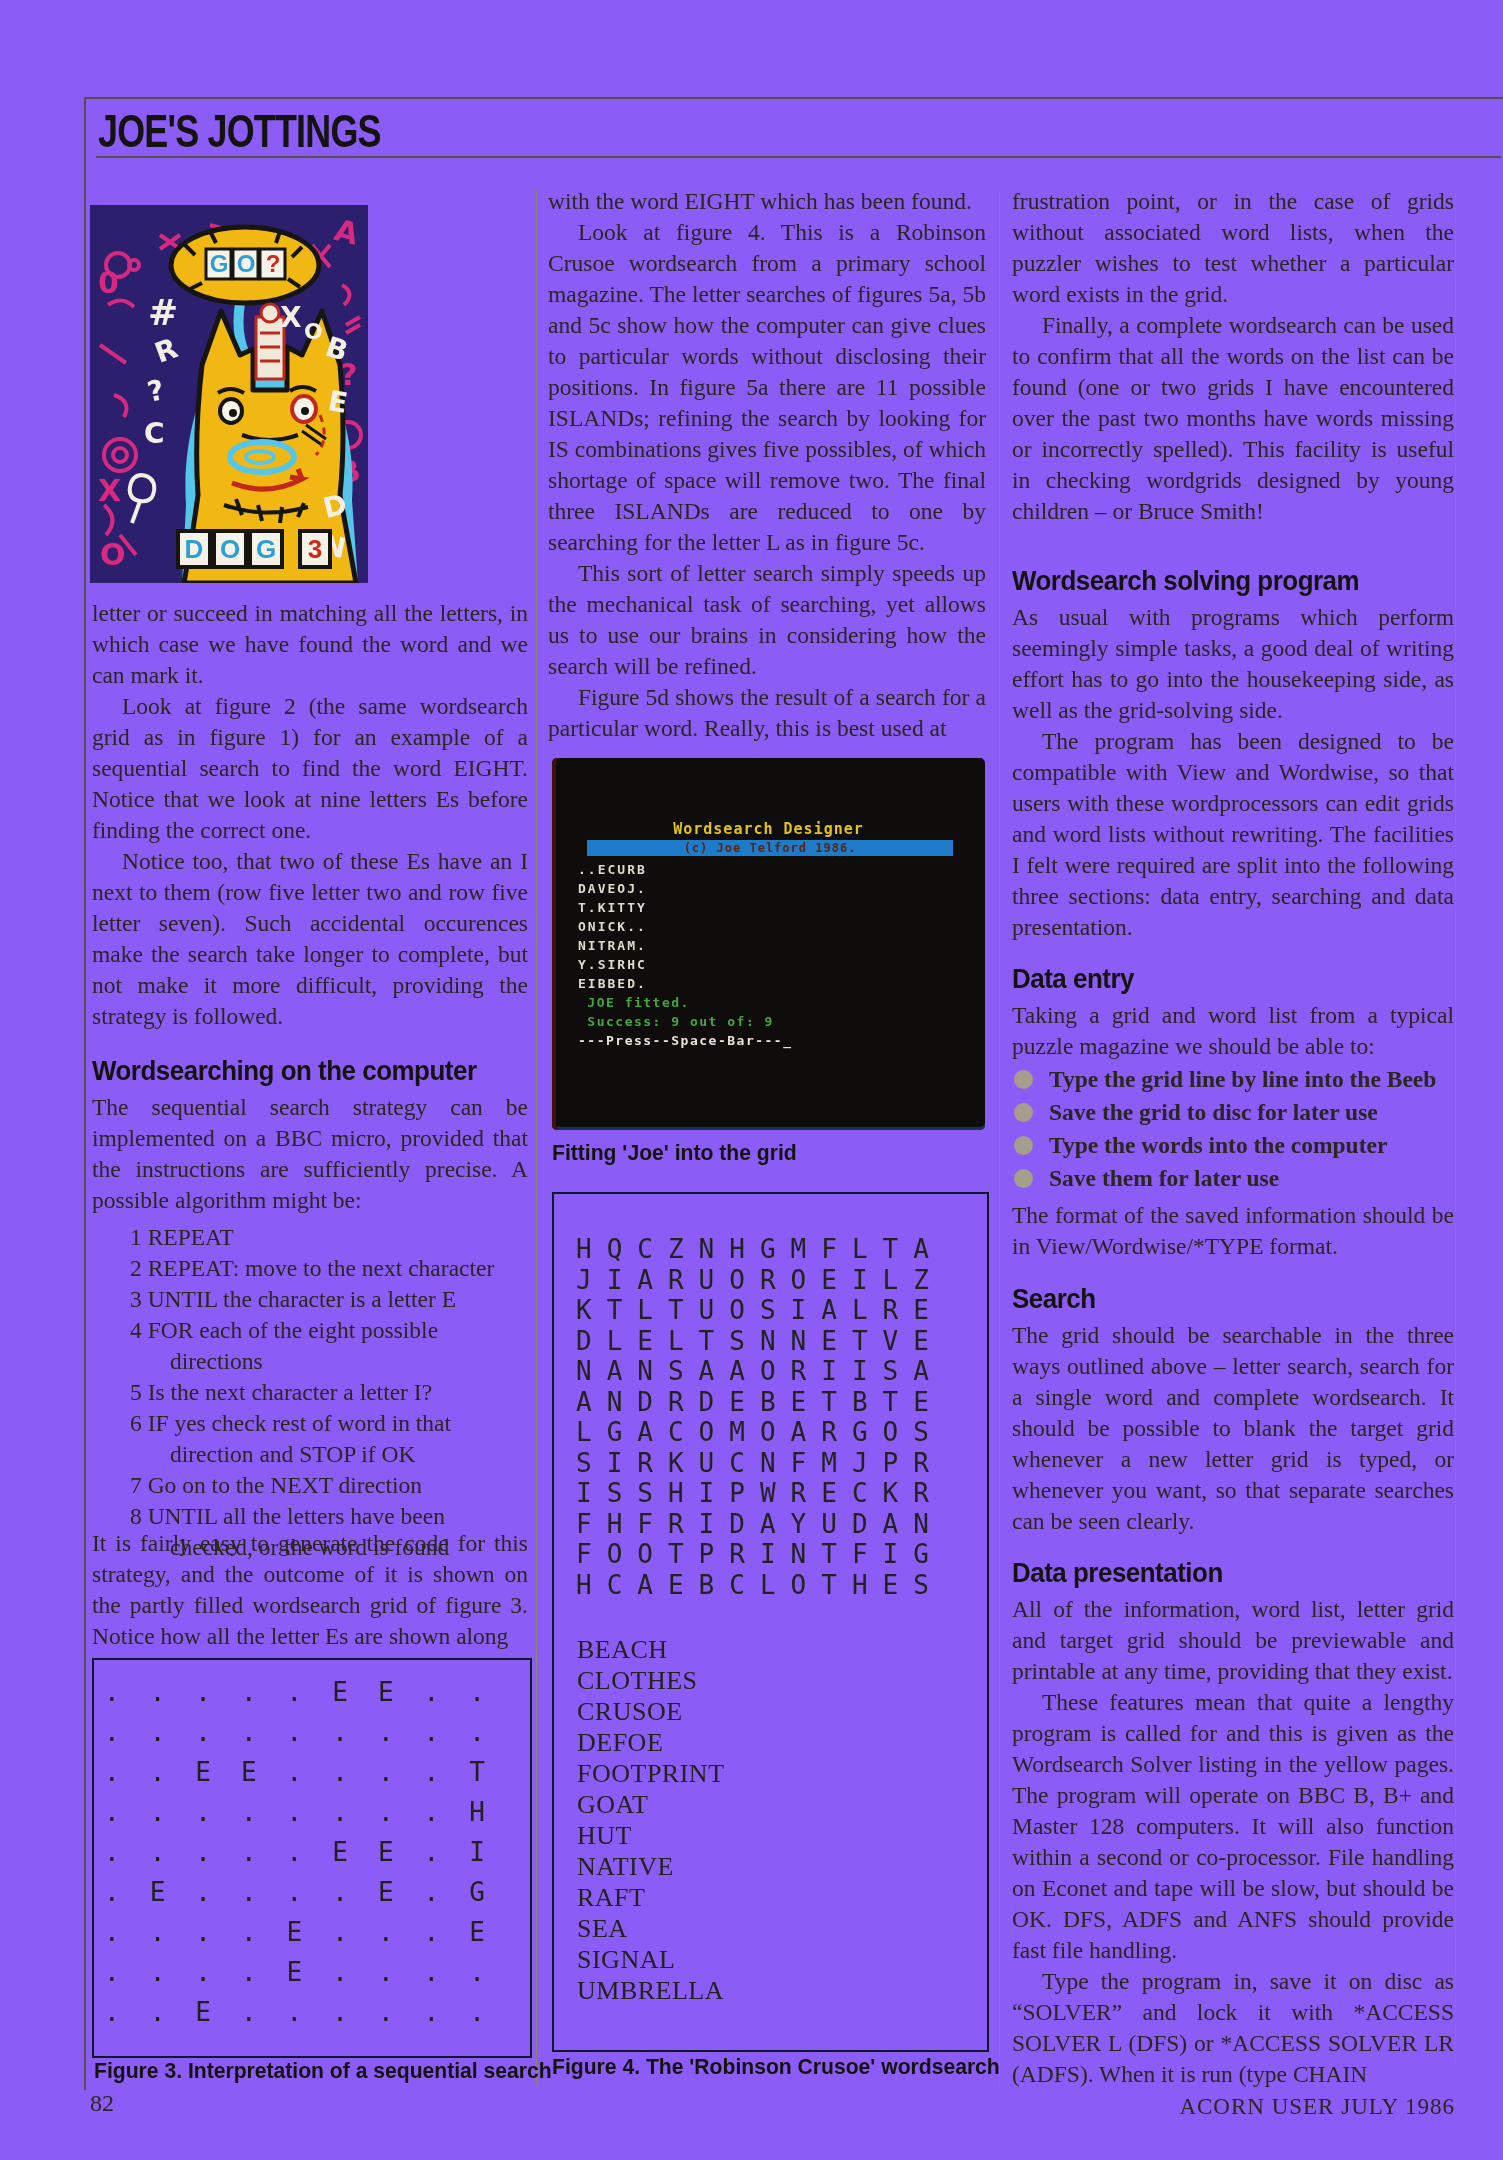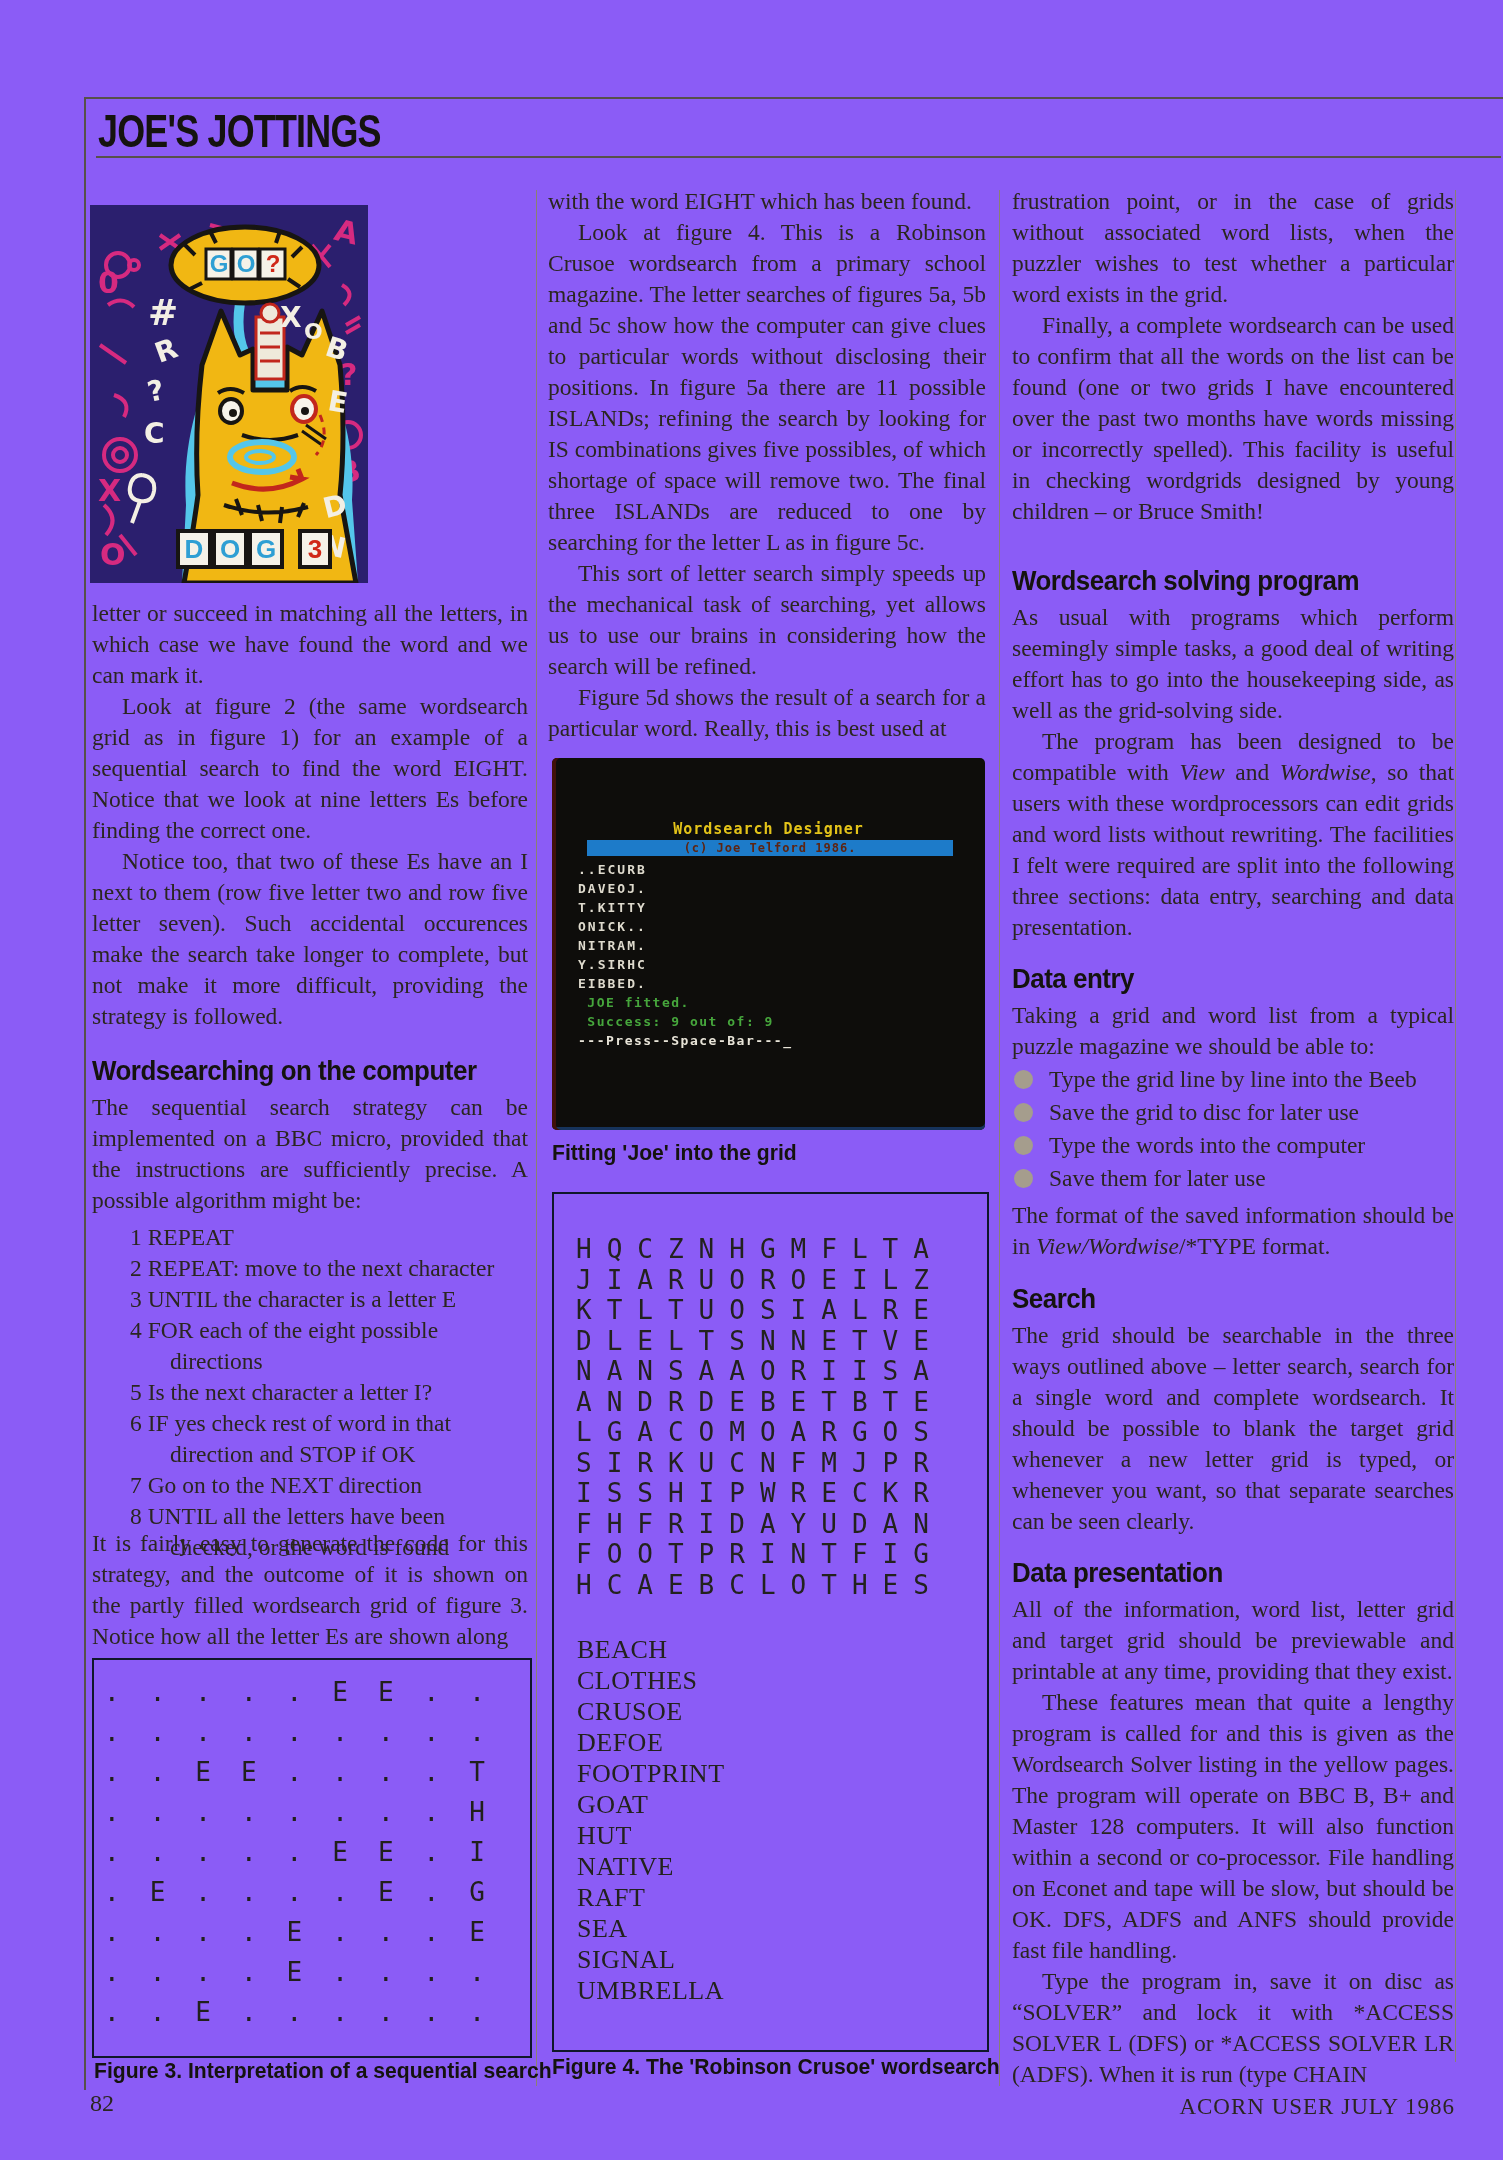--- a/index.html
+++ b/index.html
@@ -40,21 +40,21 @@
            text-align:center;font-family:"DejaVu Sans Mono",monospace;font-weight:bold;
            font-size:12px;line-height:16px;letter-spacing:1px;color:#5e2410;white-space:pre;}
   .crt-lines{position:absolute;left:26px;top:102px;}
   .crt-line{font-family:"DejaVu Sans Mono",monospace;font-weight:bold;font-size:13px;
             line-height:19px;letter-spacing:2px;color:#dedacd;white-space:pre;}
   .crt-green{color:#46a63c;letter-spacing:1.5px;}
   .crt-prompt{color:#e8e4d8;letter-spacing:1.5px;}
   .bullet-row{display:flex;align-items:flex-start;margin-bottom:2px;}
   .dot{flex:none;width:19px;height:19px;border-radius:50%;background:#a59d8d;
        margin:6px 16px 0 2px;}
-  .it{font-style:italic;margin-top:20px;}
+  .it{margin-top:20px;}
   .footer-num{position:absolute;left:90px;top:2090px;font-size:24px;color:#2b2620;}
   .footer-mag{position:absolute;left:1055px;top:2094px;width:400px;text-align:right;
               font-size:23px;letter-spacing:1px;color:#2b2620;}
   svg text{user-select:none;}
 </style>
 </head>
 <body>
 
 <div id="page">
 
@@ -276,21 +276,21 @@
       <span>The program has been designed to be compatible with </span><span class="it">View</span><span> and </span><span class="it">Wordwise</span><span>, so that users with these wordprocessors can edit grids and word lists without rewriting. The facilities I felt were required are split into the following three sections: data entry, searching and data presentation.</span>
     </p>
   </div>
 
   <div class="col-head" style="left:1012px;top:964px;">Data entry</div>
 
   <div class="abs body-txt" style="left:1012px;top:1000px;width:442px;">
     <p>Taking a grid and word list from a typical puzzle magazine we should be able to:</p>
   </div>
 
-  <div class="abs body-txt" style="left:1012px;top:1064px;width:442px;text-align:center;">
+  <div class="abs body-txt" style="left:1012px;top:1064px;width:442px;text-align:center;font-weight:bold;">
     <div class="bullet-row">
       <span class="dot"></span>
       <span>Type the grid line by line into the Beeb</span>
     </div>
     <div class="bullet-row">
       <span class="dot"></span>
       <span>Save the grid to disc for later use</span>
     </div>
     <div class="bullet-row">
       <span class="dot"></span>

